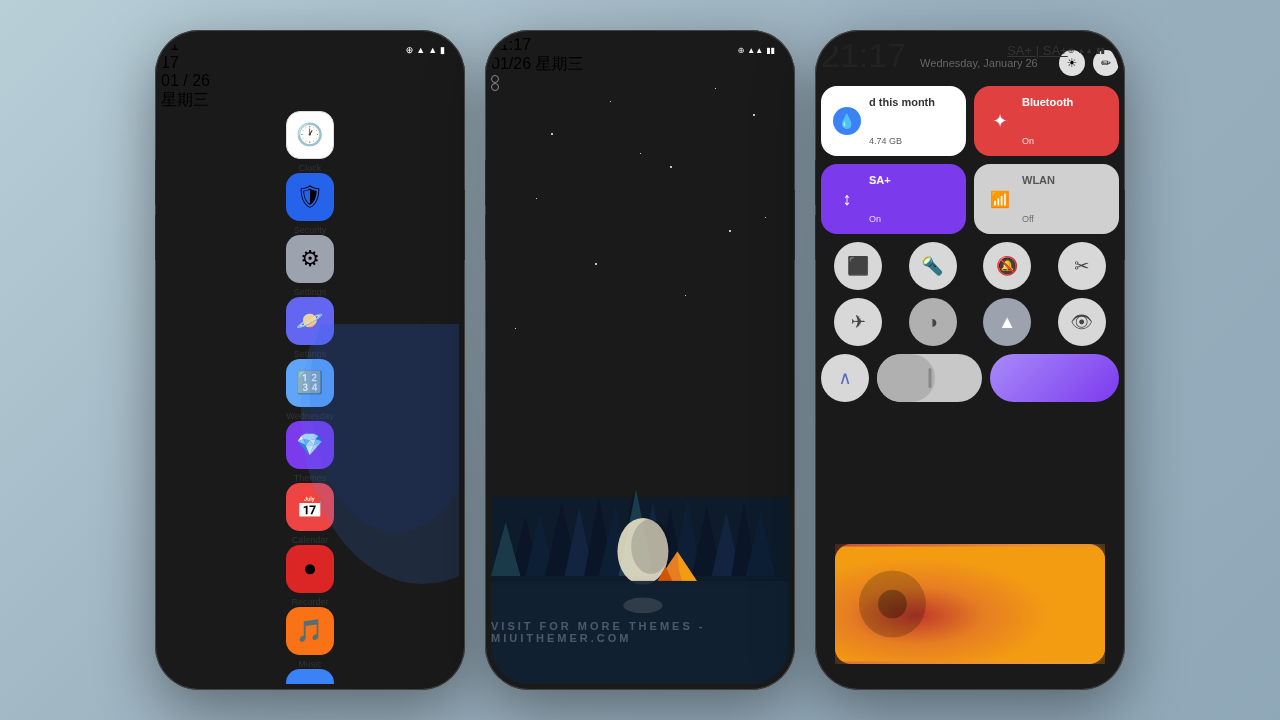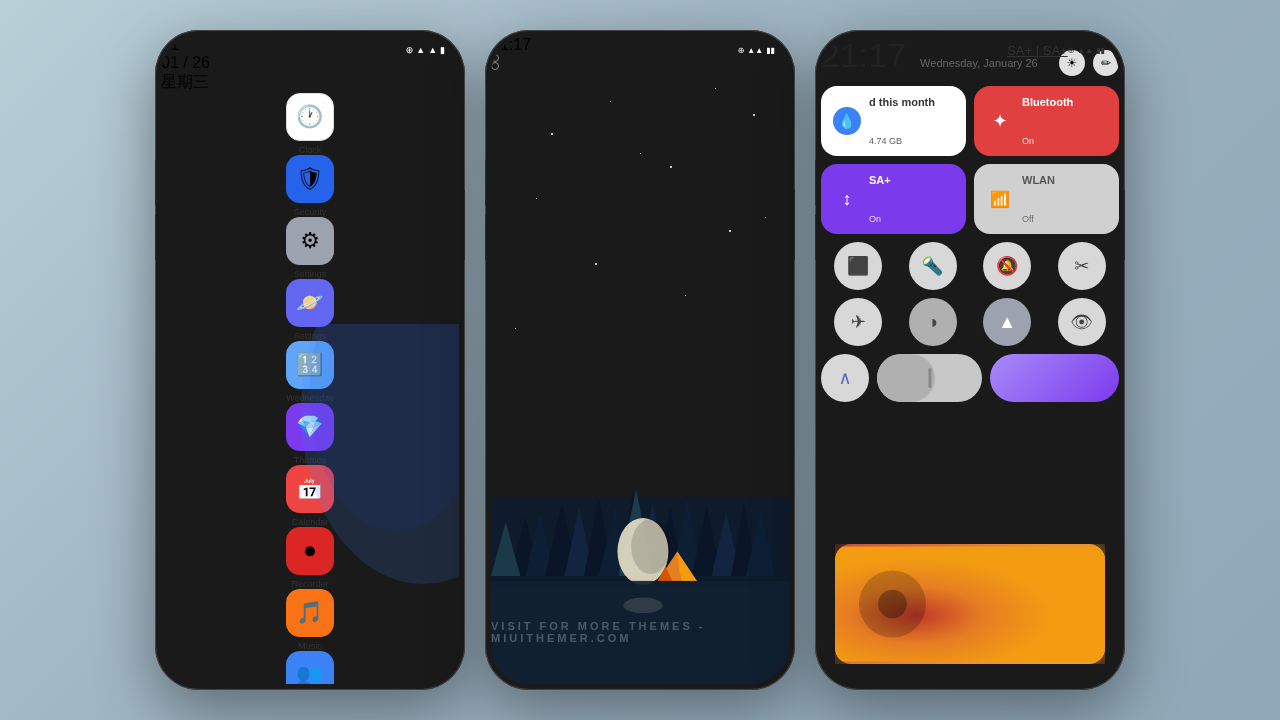--- a/index.html
+++ b/index.html
@@ -368,20 +368,21 @@
         </div>
       </div>
 
       <svg class="phone1 wave-bg" viewBox="0 0 200 300" style="position:absolute;bottom:100px;right:-10px;width:180px;height:260px;opacity:0.4;">
         <ellipse cx="150" cy="100" rx="140" ry="200" fill="#3b82f6" opacity="0.4"></ellipse>
         <ellipse cx="120" cy="80" rx="100" ry="160" fill="#1d4ed8" opacity="0.3"></ellipse>
       </svg>
 
       <div class="phone1 clock-widget">
         <div class="hour">21</div>
+        <div class="minute">17</div>
         <div class="date-line">01 / 26</div>
         <div class="day-line">星期三</div>
       </div>
 
       <div class="phone1 app-grid-2">
         <div class="app-icon-wrap">
           <div class="app-icon" style="background:#fff;border:1px solid #ddd;">🕐</div>
           <span class="app-label">Clock</span>
         </div>
         <div class="app-icon-wrap">
@@ -456,20 +457,21 @@
         <div class="star" style="width:1px;height:1px;top:40%;left:65%;"></div>
         <div class="star" style="width:2px;height:2px;top:12%;left:88%;"></div>
         <div class="star" style="width:1px;height:1px;top:45%;left:8%;"></div>
         <div class="star" style="width:1px;height:1px;top:28%;left:92%;"></div>
       </div>
 
       <div class="phone2 mountain"></div>
 
       <div class="phone2 lock-clock">
         <div class="time">21:17</div>
+        <div class="date">01/26 星期三</div>
       </div>
 
       <svg style="position:absolute;bottom:0;left:0;right:0;width:100%;height:50%;" viewBox="0 0 304 330" preserveAspectRatio="none">
 
         <rect x="0" y="220" width="304" height="110" fill="#0d2540"></rect>
 
         <rect x="0" y="140" width="304" height="90" fill="#0d1b2a"></rect>
 
         <polygon points="20,220 35,160 50,220" fill="#0a1628"></polygon>
         <polygon points="35,220 50,155 65,220" fill="#0d1f35"></polygon>

